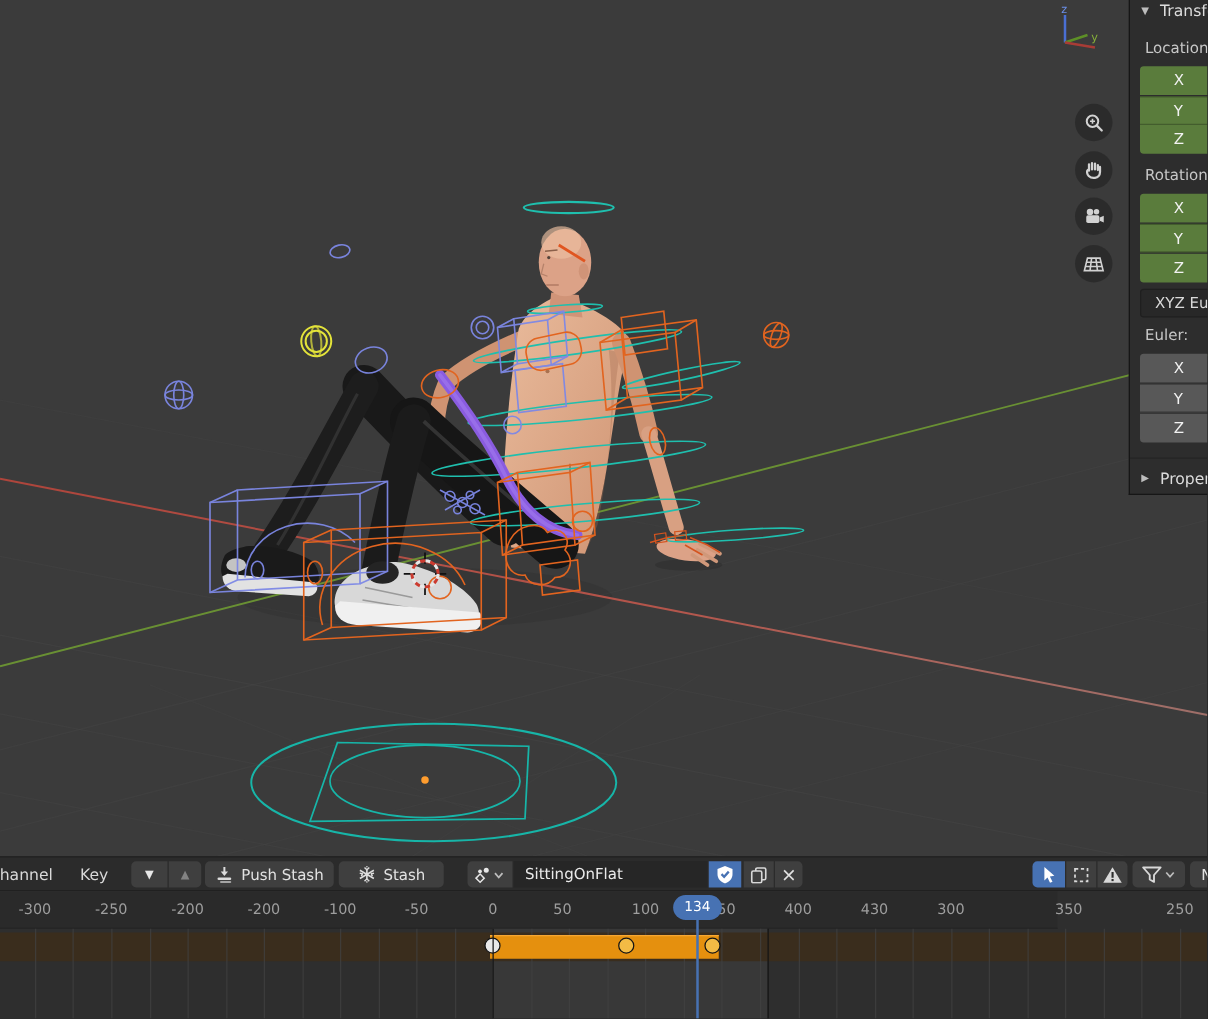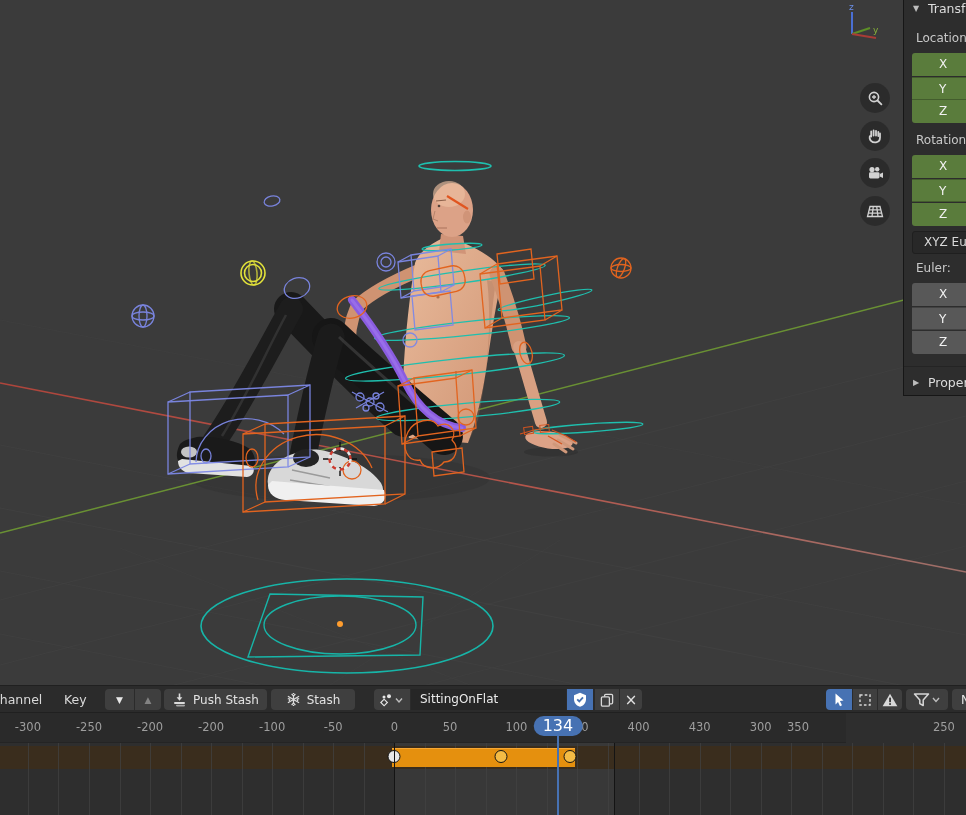--- a/index.html
+++ b/index.html
@@ -55,21 +55,21 @@
   .tick { position:absolute; top:7px; transform:translateX(-50%); font-size:11.5px; color:#9e9e9e; white-space:nowrap; }
   #tracks { position:absolute; left:0; top:30px; width:966px; height:72px; }
   #range-shade { position:absolute; top:0; height:72px; background:#383838; }
   .gridline { position:absolute; top:0; width:1px; height:72px; background:#414141; opacity:.75; }
   #summary-row { position:absolute; left:0; top:3px; width:966px; height:23px; background:#3a2d1d; }
   #action-bar { position:absolute; top:5px; height:19px; background:#e5900e; border-top:1px solid #f7a733; }
   .kf-dot { position:absolute; top:7px; width:13px; height:13px; border-radius:50%;
             border:1.5px solid #141414; transform:translateX(-50%); }
   .range-line { position:absolute; top:0; width:1px; height:72px; background:#141414; }
   #cf-badge { position:absolute; top:3px; transform:translateX(-50%); background:#4772b3; color:#fff;
-              font-size:16px; line-height:19px; height:20px; padding:0 9px; border-radius:10px; z-index:5; }
+              font-size:11px; line-height:19px; height:20px; padding:0 9px; border-radius:10px; z-index:5; }
   #playhead { position:absolute; top:23px; width:2px; height:79px; background:#4772b3; z-index:4; transform:translateX(-50%); }
 </style>
 </head>
 <body>
 
 <div id="app">
 
   <div id="viewport">
     <svg id="scene-svg" width="966" height="685" viewBox="0 0 966 685">
       <defs>
@@ -399,21 +399,21 @@
         <span class="tick" style="left: 211.105px;">-200</span>
         <span class="tick" style="left: 272.17px;">-100</span>
         <span class="tick" style="left: 333.235px;">-50</span>
         <span class="tick" style="left: 394.3px;">0</span>
         <span class="tick" style="left: 450px;">50</span>
         <span class="tick" style="left: 516.43px;">100</span>
         <span class="tick" style="left: 577.495px;">150</span>
         <span class="tick" style="left: 638.56px;">400</span>
         <span class="tick" style="left: 699.625px;">430</span>
         <span class="tick" style="left: 760.69px;">300</span>
-        <span class="tick" style="left: 798px;">350</span>
+        <span class="tick" style="left: 855px;">350</span>
         <span class="tick" style="left: 882.82px; margin-top: 32px;">400</span>
         <span class="tick" style="left: 943.885px;">250</span>
       </div>
     <div id="tracks">
       <div id="range-shade" style="left: 394.3px; width: 219.834px;"></div>
       <div id="summary-row"></div>
       <div id="gridlines">
           <div class="gridline" style="left: 27.91px;"></div>
           <div class="gridline" style="left: 58.4425px;"></div>
           <div class="gridline" style="left: 88.975px;"></div>

